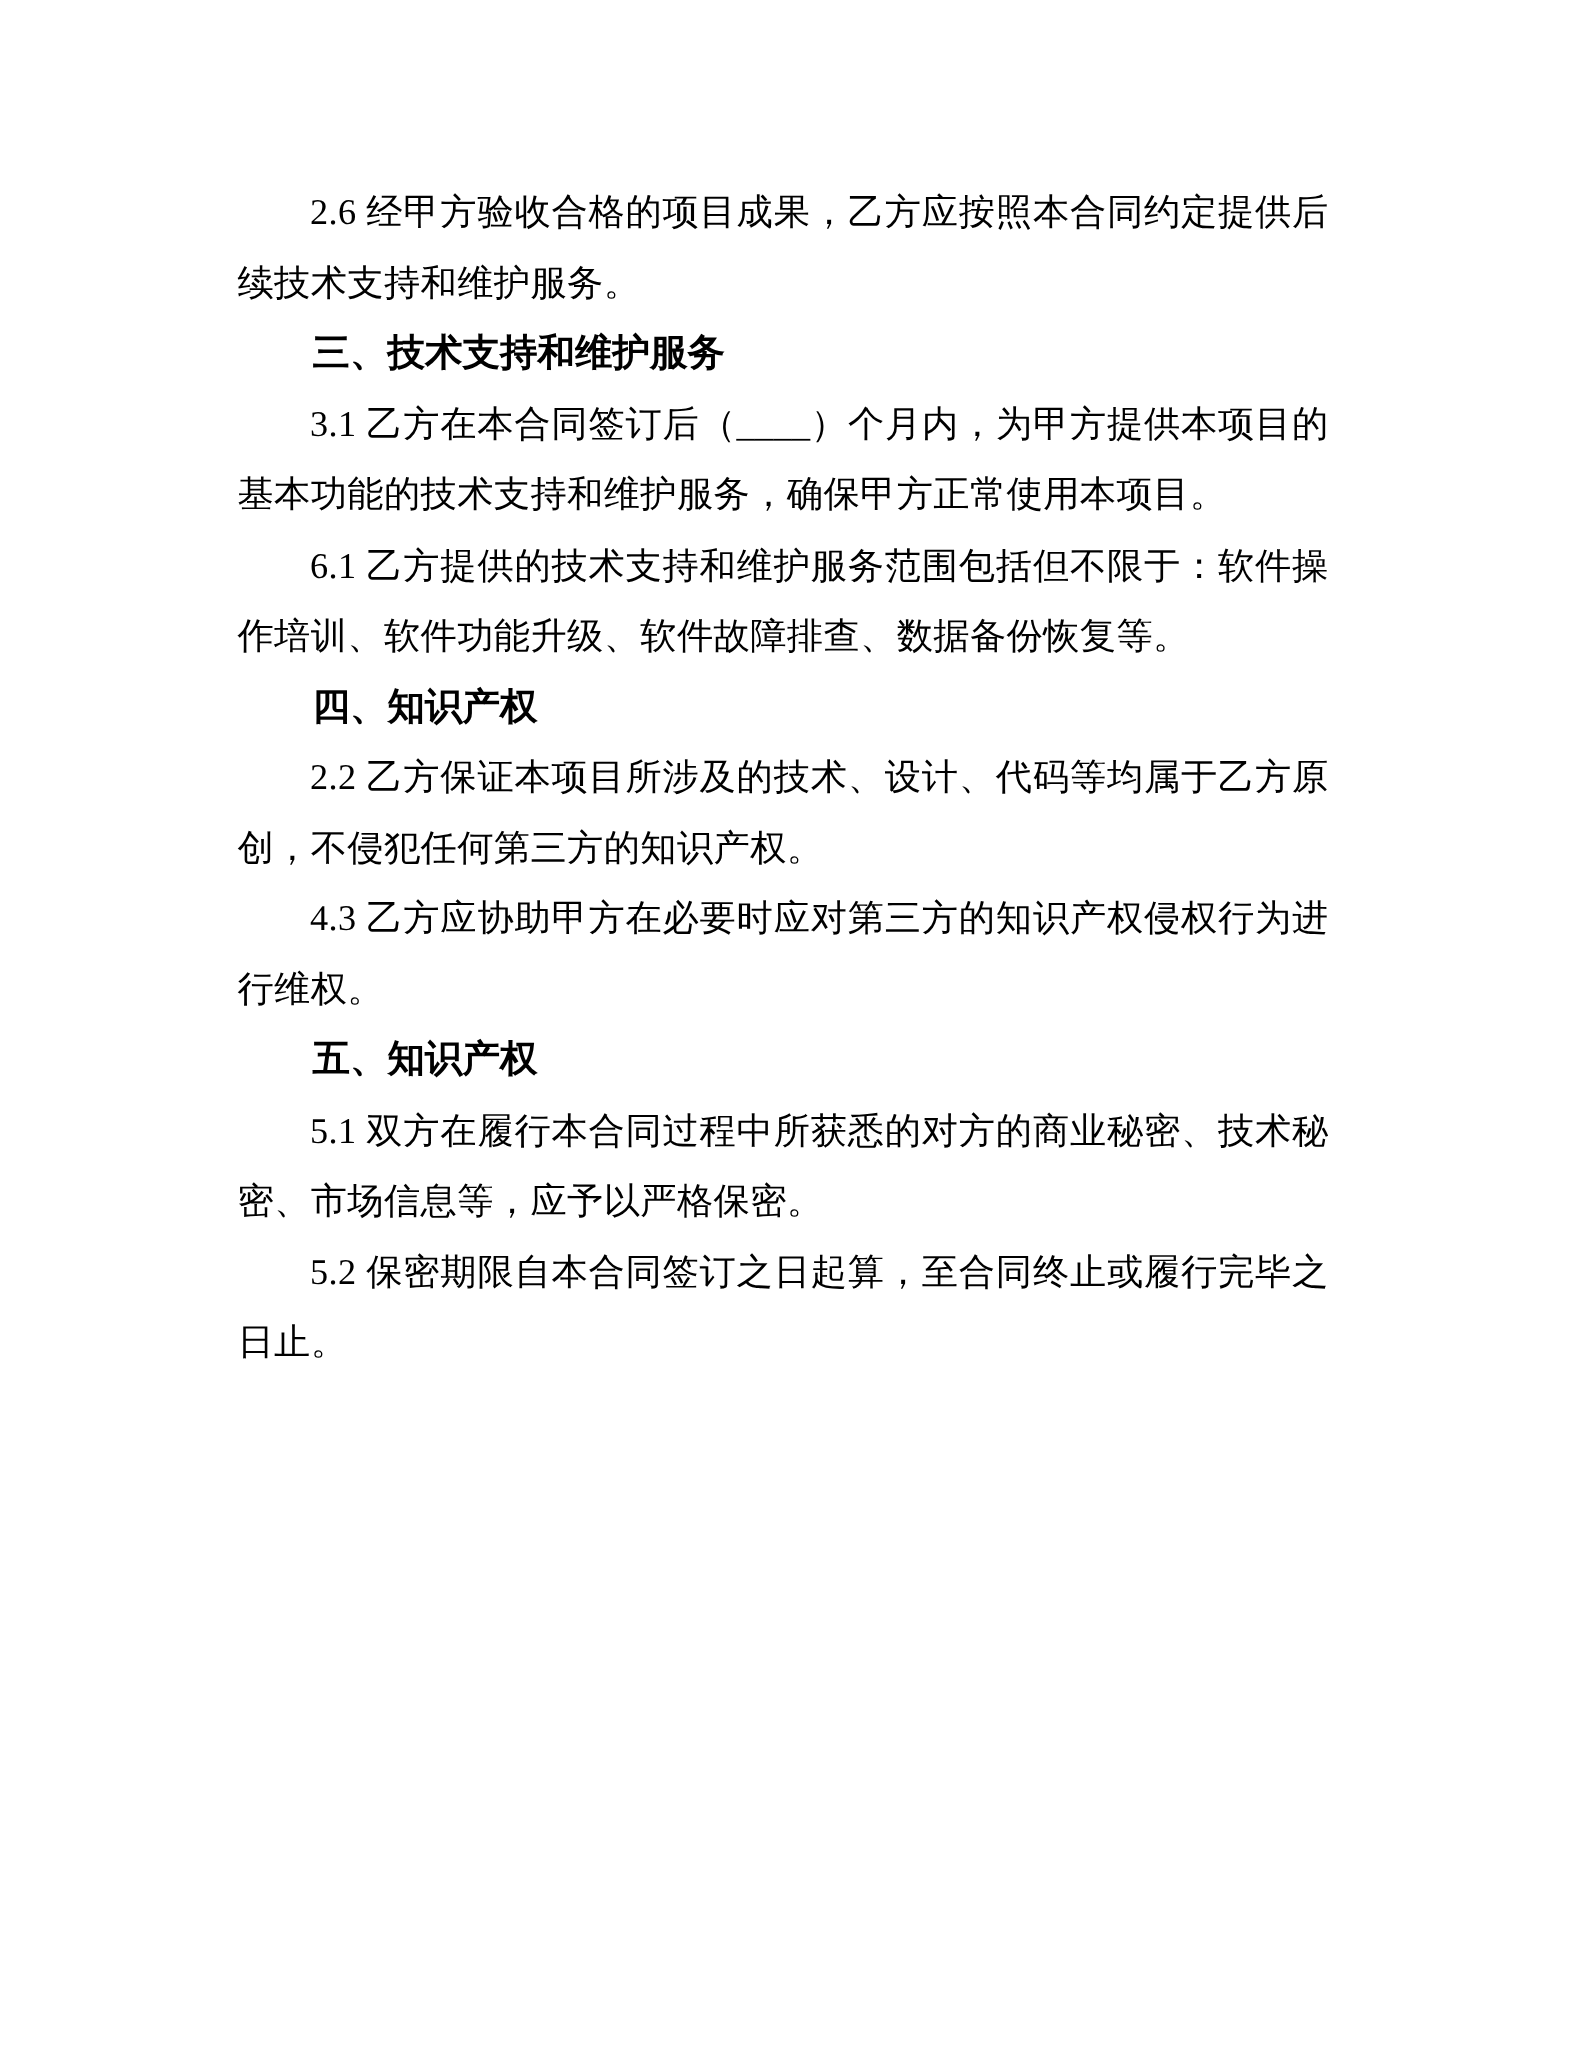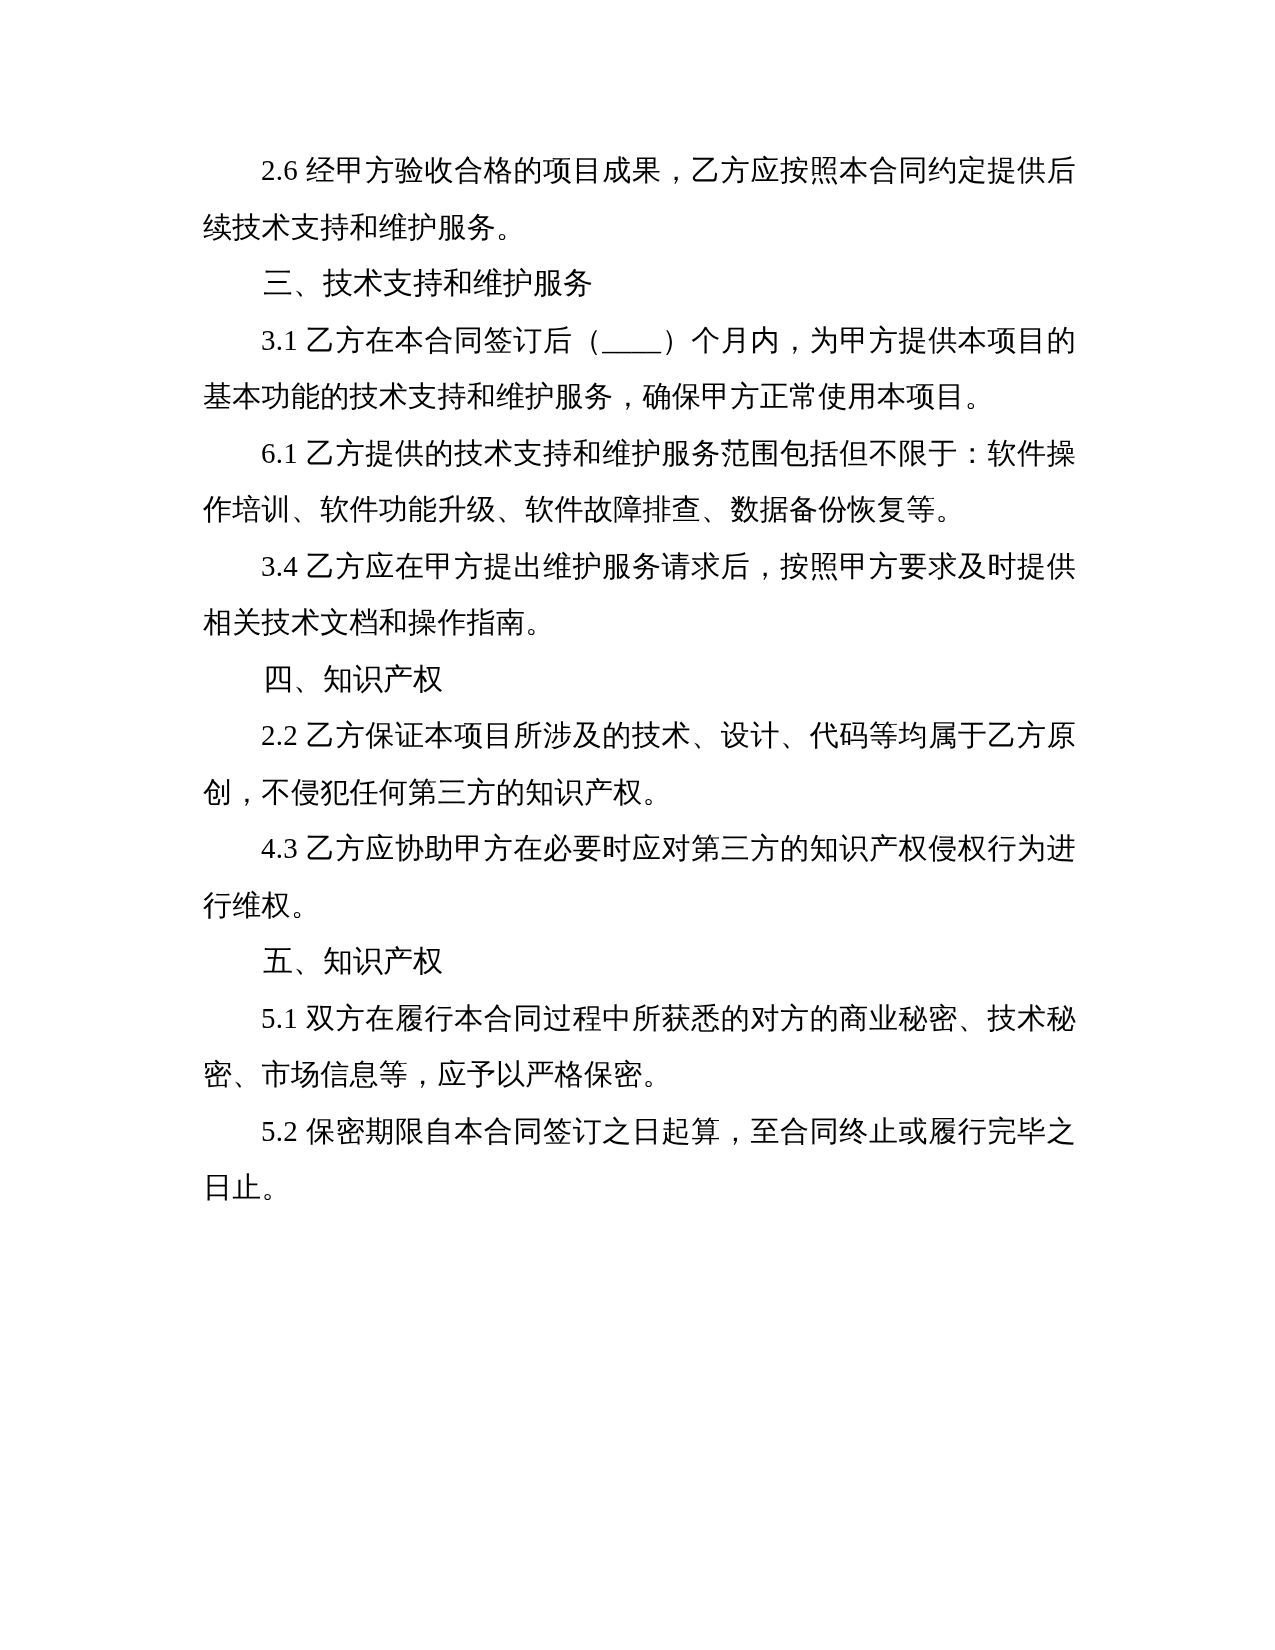--- a/index.html
+++ b/index.html
@@ -9,54 +9,53 @@
   }
   .page {
     position: relative;
     width: 1275px;
     height: 1650px;
     background: #ffffff;
     overflow: hidden;
   }
   .content {
     position: absolute;
-    left: 203px;
+    left: 190px;
     top: 142px;
     width: 873px;
     color: #000000;
     font-family: "Liberation Serif", "DejaVu Serif", serif;
     font-size: 29px;
     line-height: 56.5px;
     text-align: justify;
   }
   p.clause {
     margin: 0;
     text-indent: 2em;
     letter-spacing: 0.3px;
   }
   p.heading {
     margin: 0;
     text-indent: 2em;
     font-family: "Liberation Sans", "DejaVu Sans", sans-serif;
-    font-weight: 400;
+    font-weight: 700;
     font-size: 30px;
     line-height: 56.5px;
     text-align: left;
   }
 </style>
 </head>
 <body>
 
 <div class="page">
   <div class="content">
     <p class="clause">2.6 经甲方验收合格的项目成果，乙方应按照本合同约定提供后续技术支持和维护服务。</p>
     <p class="heading">三、技术支持和维护服务</p>
     <p class="clause">3.1 乙方在本合同签订后（____）个月内，为甲方提供本项目的基本功能的技术支持和维护服务，确保甲方正常使用本项目。</p>
     <p class="clause">6.1 乙方提供的技术支持和维护服务范围包括但不限于：软件操作培训、软件功能升级、软件故障排查、数据备份恢复等。</p>
-    <p class="clause">3.4 乙方应在甲方提出维护服务请求后，按照甲方要求及时提供相关技术文档和操作指南。</p>
     <p class="heading">四、知识产权</p>
     <p class="clause">2.2 乙方保证本项目所涉及的技术、设计、代码等均属于乙方原创，不侵犯任何第三方的知识产权。</p>
     <p class="clause">4.3 乙方应协助甲方在必要时应对第三方的知识产权侵权行为进行维权。</p>
     <p class="heading">五、知识产权</p>
     <p class="clause">5.1 双方在履行本合同过程中所获悉的对方的商业秘密、技术秘密、市场信息等，应予以严格保密。</p>
     <p class="clause">5.2 保密期限自本合同签订之日起算，至合同终止或履行完毕之日止。</p>
   </div>
 </div>
 
 </body></html>

